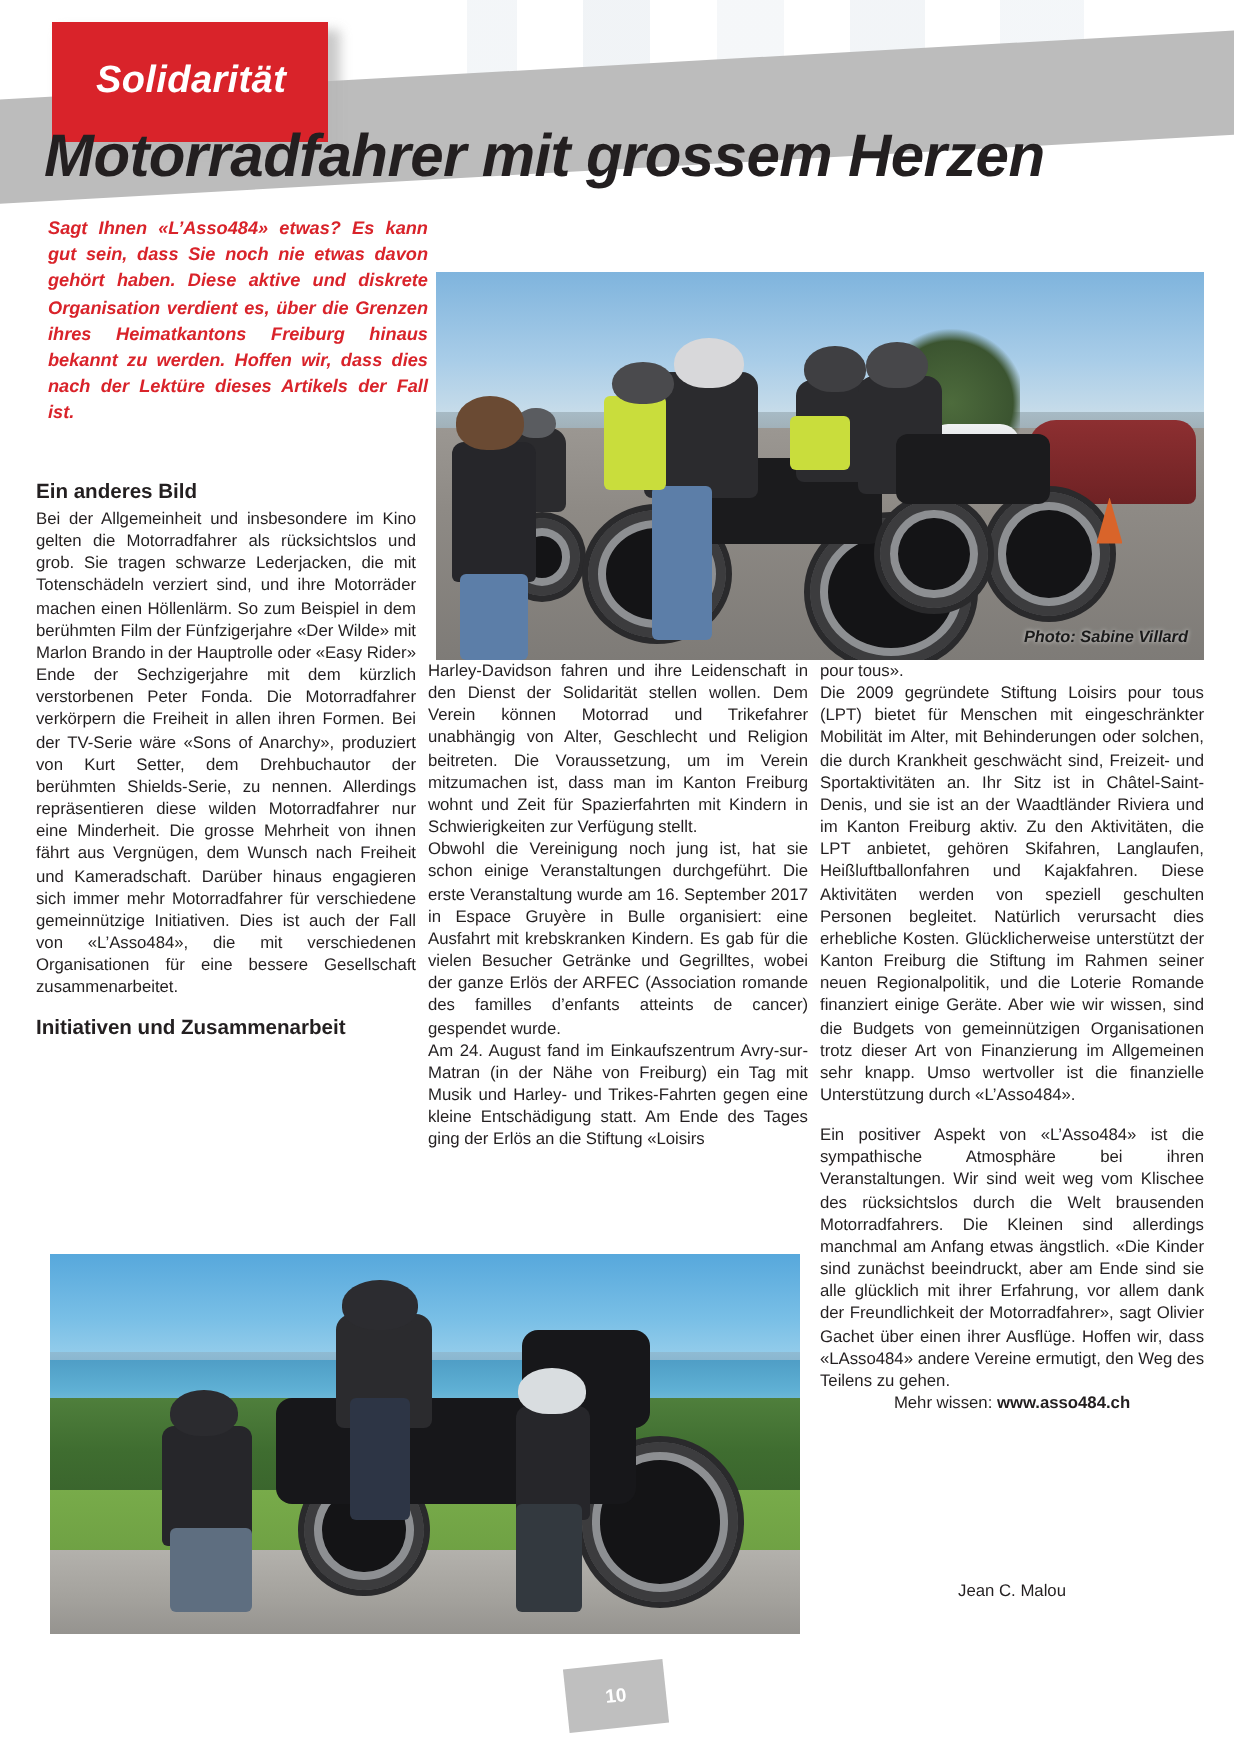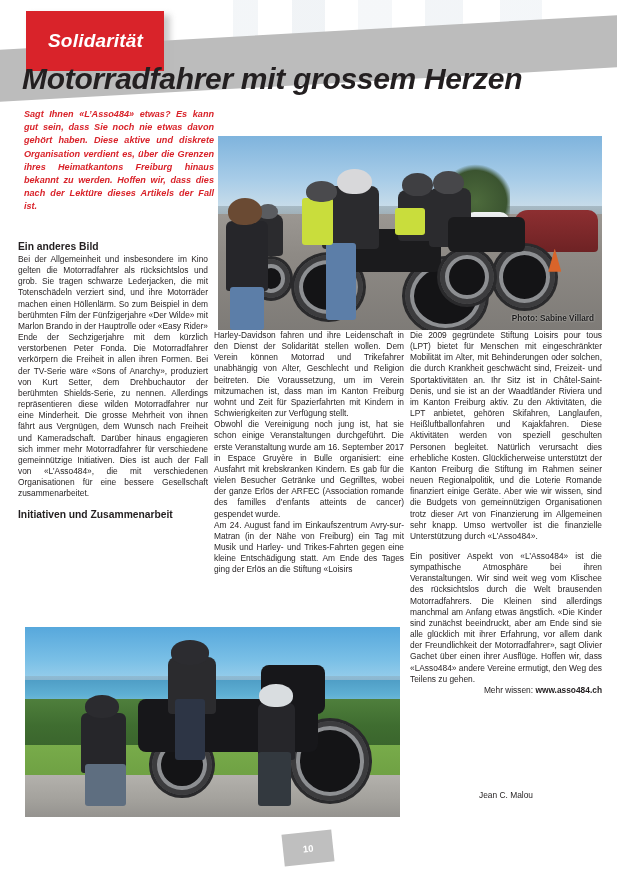--- a/index.html
+++ b/index.html
@@ -114,20 +114,21 @@
     font-size: 9.1px;
     line-height: 13.2px;
     text-align: justify;
   }
 
   
   .photo {
     position: absolute;
     overflow: hidden;
     background: #14b8a6;
+    font-style: italic;
   }
   #photo-top {
     left: 218px; top: 136px;
     width: 384px; height: 194px;
   }
   #photo-bottom {
     left: 25px; top: 627px;
     width: 375px; height: 190px;
   }
   .caption {
@@ -352,24 +353,25 @@
   <p class="sub">Initiativen und Zusammenarbeit</p>
 </div>
 
 <div class="col" id="col2">
   <p>Harley-Davidson fahren und ihre Leidenschaft in den Dienst der Solidarität stellen wollen. Dem Verein können Motorrad und Trikefahrer unabhängig von Alter, Geschlecht und Religion beitreten. Die Voraussetzung, um im Verein mitzumachen ist, dass man im Kanton Freiburg wohnt und Zeit für Spazierfahrten mit Kindern in Schwierigkeiten zur Verfügung stellt.</p>
   <p>Obwohl die Vereinigung noch jung ist, hat sie schon einige Veranstaltungen durchgeführt. Die erste Veranstaltung wurde am 16. September 2017 in Espace Gruyère in Bulle organisiert: eine Ausfahrt mit krebskranken Kindern. Es gab für die vielen Besucher Getränke und Gegrilltes, wobei der ganze Erlös der ARFEC (Association romande des familles d’enfants atteints de cancer) gespendet wurde.</p>
   <p>Am 24. August fand im Einkaufszentrum Avry-sur-Matran (in der Nähe von Freiburg) ein Tag mit Musik und Harley- und Trikes-Fahrten gegen eine kleine Entschädigung statt. Am Ende des Tages ging der Erlös an die Stiftung «Loisirs</p>
 </div>
 
 <div class="col" id="col3">
+  <p>pour tous».</p>
   <p>Die 2009 gegründete Stiftung Loisirs pour tous (LPT) bietet für Menschen mit eingeschränkter Mobilität im Alter, mit Behinderungen oder solchen, die durch Krankheit geschwächt sind, Freizeit- und Sportaktivitäten an. Ihr Sitz ist in Châtel-Saint-Denis, und sie ist an der Waadtländer Riviera und im Kanton Freiburg aktiv. Zu den Aktivitäten, die LPT anbietet, gehören Skifahren, Langlaufen, Heißluftballonfahren und Kajakfahren. Diese Aktivitäten werden von speziell geschulten Personen begleitet. Natürlich verursacht dies erhebliche Kosten. Glücklicherweise unterstützt der Kanton Freiburg die Stiftung im Rahmen seiner neuen Regionalpolitik, und die Loterie Romande finanziert einige Geräte. Aber wie wir wissen, sind die Budgets von gemeinnützigen Organisationen trotz dieser Art von Finanzierung im Allgemeinen sehr knapp. Umso wertvoller ist die finanzielle Unterstützung durch «L’Asso484».</p>
   <div class="gap"></div>
   <p>Ein positiver Aspekt von «L’Asso484» ist die sympathische Atmosphäre bei ihren Veranstaltungen. Wir sind weit weg vom Klischee des rücksichtslos durch die Welt brausenden Motorradfahrers. Die Kleinen sind allerdings manchmal am Anfang etwas ängstlich. «Die Kinder sind zunächst beeindruckt, aber am Ende sind sie alle glücklich mit ihrer Erfahrung, vor allem dank der Freundlichkeit der Motorradfahrer», sagt Olivier Gachet über einen ihrer Ausflüge. Hoffen wir, dass «LAsso484» andere Vereine ermutigt, den Weg des Teilens zu gehen.</p>
-  <p style="text-align:right;"><span>Mehr wissen: </span><span class="bold">www.asso484.ch</span></p>
+  <p style="text-align:center;"><span>Mehr wissen: </span><span class="bold">www.asso484.ch</span></p>
 </div>
 
 <div class="signature">
   <div>Jean C. Malou</div>
 </div>
 
 <div class="pagenum-box"></div>
 <div class="pagenum">10</div>
 
 </body></html>

